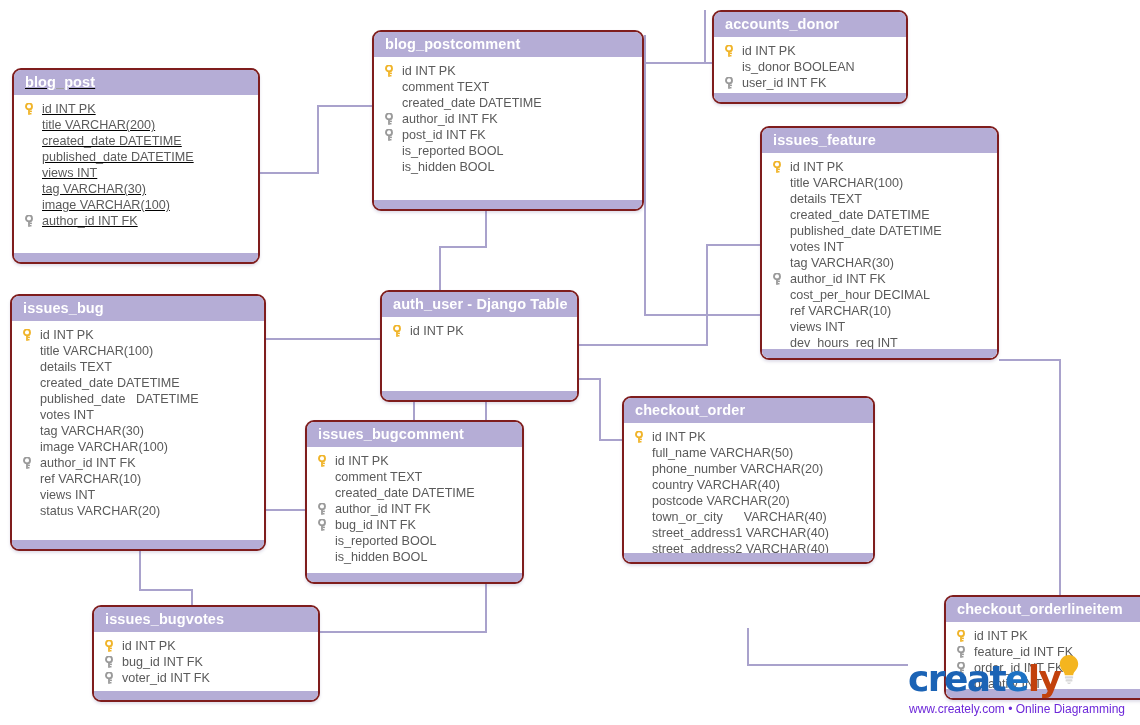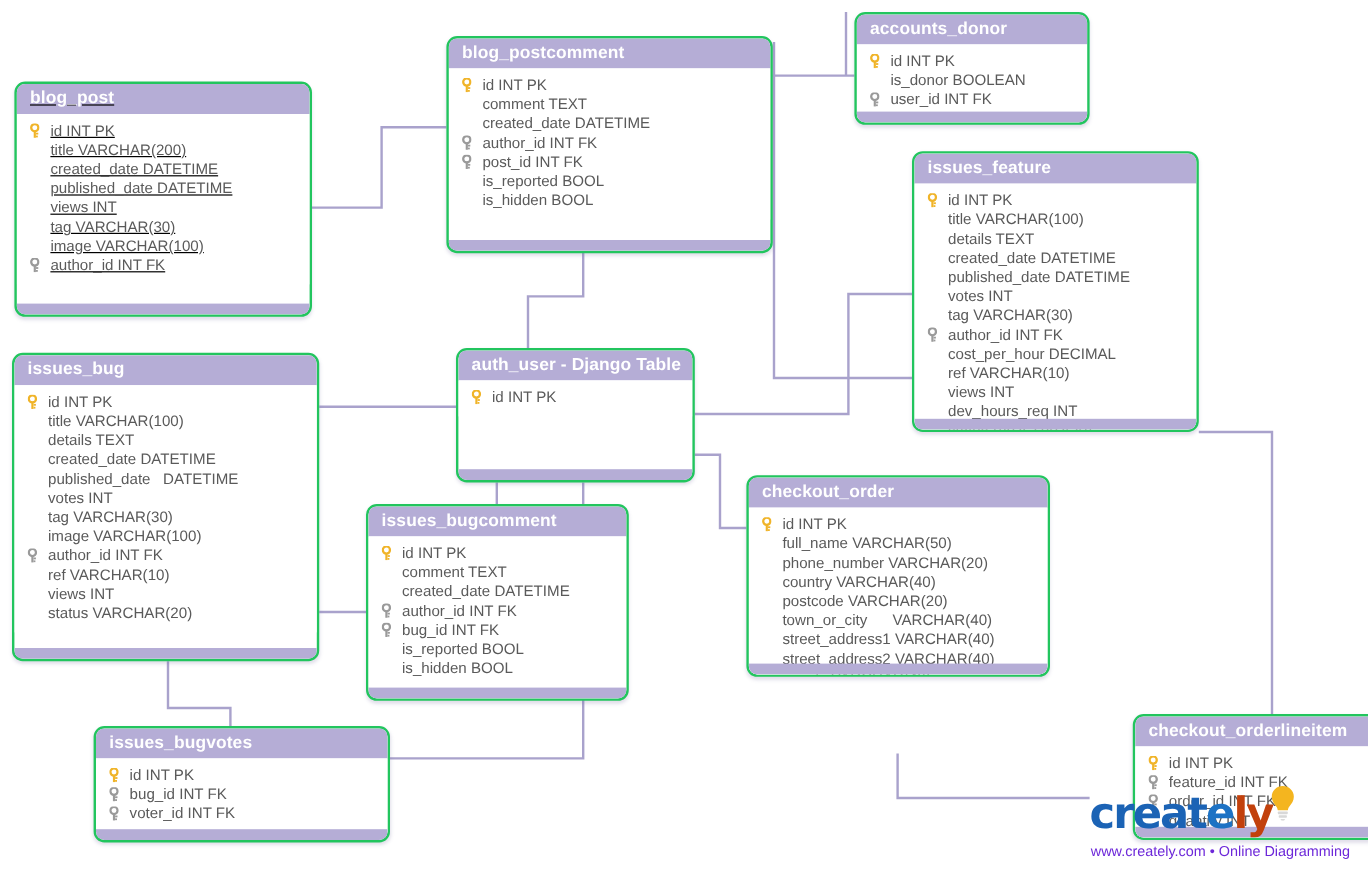--- a/index.html
+++ b/index.html
@@ -25,21 +25,21 @@
     top: 0;
     width: 1140px;
     height: 725px;
     pointer-events: none;
     z-index: 1;
   }
   .entity {
     position: absolute;
     z-index: 2;
     box-sizing: border-box;
-    border: 2px solid #22c55e;
+    border: 2px solid #7f1d1d;
     border-radius: 9px;
     background: #ffffff;
     box-shadow: 0 2px 3px rgba(120,110,160,0.22);
     overflow: hidden;
   }
   .entity-header {
     box-sizing: border-box;
     height: 25px;
     background: #b5add6;
     color: #ffffff;
@@ -562,21 +562,21 @@
                 <rect x="3.1" y="5.8" width="1.8" height="6.0" fill="#9a9a9a"></rect>
                 <rect x="4.9" y="7.6" width="2.0" height="1.5" fill="#9a9a9a"></rect>
                 <rect x="4.9" y="10.0" width="1.6" height="1.5" fill="#9a9a9a"></rect>
               </svg>
             </div>
             <div class="attr-text">buyer_id INT FK</div>
           </div>
         </div>
         <div class="entity-footer"></div>
       </div>
-      <div class="entity" style="left: 78px; top: 605px; width: 247px; height: 97px;">
+      <div class="entity" style="left: 92px; top: 605px; width: 228px; height: 97px;">
         <div class="entity-header">issues_bugvotes</div>
         <div class="entity-body">
           <div class="attr-row">
             <div class="key-slot">
               <svg class="key-icon" viewBox="0 0 8 12">
                 <circle cx="4" cy="3.4" r="3.0" fill="none" stroke="#f0b429" stroke-width="1.9"></circle>
                 <rect x="3.1" y="5.8" width="1.8" height="6.0" fill="#f0b429"></rect>
                 <rect x="4.9" y="7.6" width="2.0" height="1.5" fill="#f0b429"></rect>
                 <rect x="4.9" y="10.0" width="1.6" height="1.5" fill="#f0b429"></rect>
               </svg>

